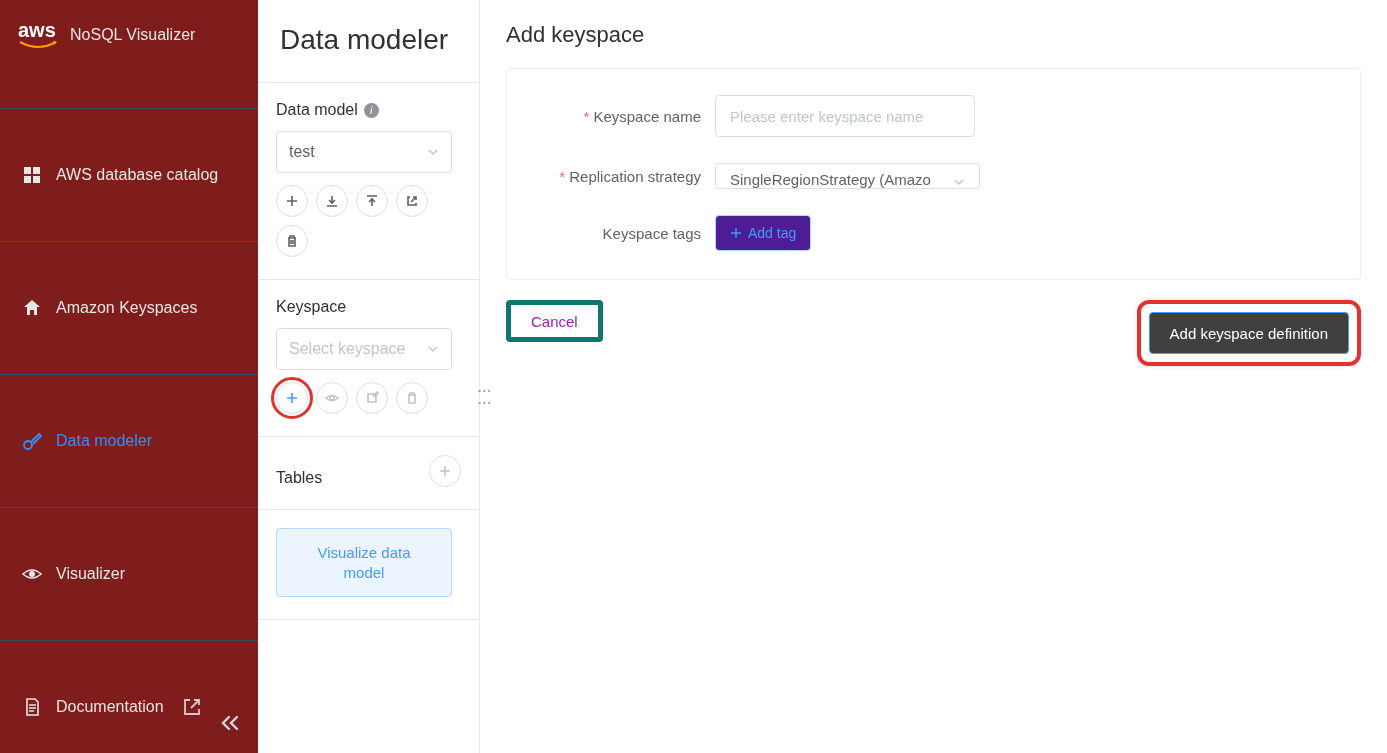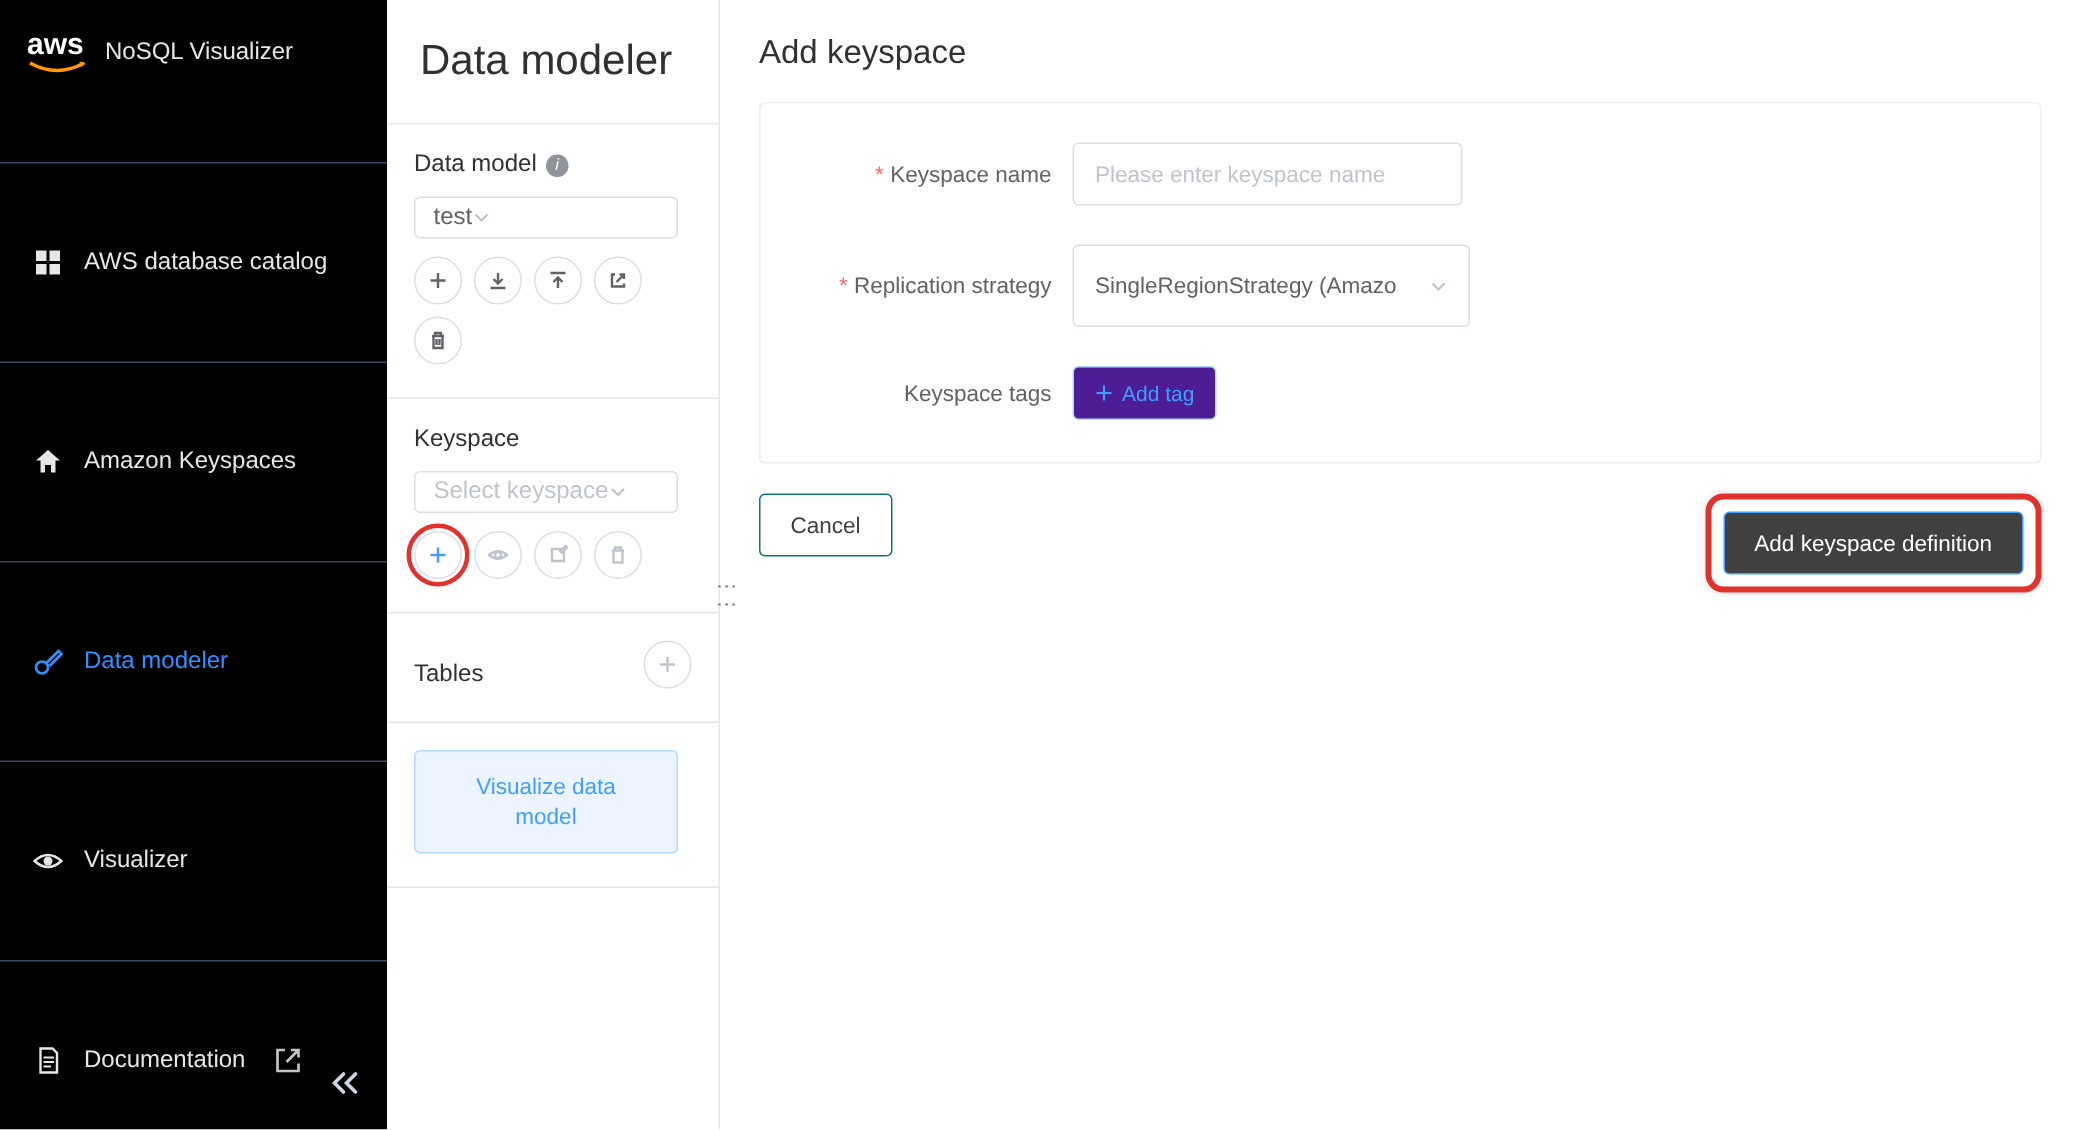--- a/index.html
+++ b/index.html
@@ -1,38 +1,38 @@
 <!DOCTYPE html>
 <html><head>
 <meta charset="utf-8">
 <style>
   * { box-sizing: border-box; margin: 0; padding: 0; font-family: -apple-system, BlinkMacSystemFont, "Segoe UI", Arial, sans-serif; }
   body { width: 1387px; height: 753px; display: flex; background: #fff; color: #333; }
 
   
-  .sidebar { width: 258px; background: #000000; color: #fff; display: flex; flex-direction: column; position: relative; gap: 36px; }
+  .sidebar { width: 258px; background: #7f1d1d; color: #fff; display: flex; flex-direction: column; position: relative; gap: 36px; }
   .logo-row { display: flex; align-items: center; padding: 20px 18px 22px; }
   .aws-logo { color:#fff; font-weight:700; font-size:20px; line-height:1; }
   .aws-logo .smile { display:block; height:10px; }
   .logo-row .title { margin-left: 12px; font-size: 16px; color:#e6e6e6; }
   .sidebar hr { border:0; border-top:1px solid #3a4a63; margin:0; }
   .nav-item { display:flex; align-items:center; gap:14px; padding:20px 22px; font-size:16px; color:#e6e6e6; cursor:pointer; }
   .nav-item .ext { margin-left:4px; opacity:.85; }
   .nav-item.active { color:#2f90ff; }
   .nav-item svg { width:20px; height:20px; flex:0 0 20px; fill:currentColor; }
   .sidebar .collapse { position:absolute; bottom:18px; right:18px; color:#d0d6e0; cursor:pointer; }
 
   
   .midcol { width: 222px; border-right:1px solid #e5e7eb; background:#fff; display:flex; flex-direction:column; }
   .midcol h1 { font-size:28px; font-weight:400; color:#303133; padding:24px 22px 26px; }
   .section { border-top:1px solid #e5e7eb; padding:18px 18px 22px; }
   .section-label { font-size:16px; color:#303133; display:flex; align-items:center; gap:6px; margin-bottom:12px; }
   .info-icon { width:15px; height:15px; border-radius:50%; background:#909399; color:#fff; font-size:11px; display:inline-flex; align-items:center; justify-content:center; font-style:italic; }
 
-  .select-box { height:28px; border:1px solid #dcdfe6; border-radius:4px; display:flex; align-items:center; justify-content:flex-start; padding:0 12px; color:#606266; cursor:pointer; width:176px; }
+  .select-box { height:42px; border:1px solid #dcdfe6; border-radius:4px; display:flex; align-items:center; justify-content:space-between; padding:0 12px; color:#606266; cursor:pointer; width:176px; }
   .select-box.placeholder { color:#c0c4cc; }
   .select-box .chev { color:#c0c4cc; }
 
   .icon-row { display:flex; gap:8px; margin-top:12px; flex-wrap:wrap; }
   .icon-btn { width:32px; height:32px; border:1px solid #dcdfe6; border-radius:50%; display:flex; align-items:center; justify-content:center; color:#606266; background:#fff; cursor:pointer; }
   .icon-btn.disabled { color:#c0c4cc; cursor:not-allowed; }
   .icon-btn.blue { color:#409eff; }
   .icon-btn svg { width:14px; height:14px; stroke:currentColor; fill:none; stroke-width:1.6; }
 
   .tables-row { display:flex; align-items:flex-end; justify-content:space-between; }
@@ -44,27 +44,27 @@
   
   .main { flex:1; padding:22px 26px; position:relative; }
   .main h2 { font-size:22px; font-weight:400; color:#303133; margin-bottom:20px; }
   .form-card { border:1px solid #ebeef5; border-radius:4px; padding:26px 28px 28px; }
   .form-row { display:flex; align-items:center; margin-bottom:26px; }
   .form-row:last-child { margin-bottom:0; }
   .form-label { width:180px; text-align:right; padding-right:14px; color:#606266; font-size:15px; }
   .required::before { content:"* "; color:#f56c6c; }
   .text-input { width:260px; height:42px; border:1px solid #dcdfe6; border-radius:4px; padding:0 14px; font-size:15px; color:#606266; outline:none; }
   .text-input::placeholder { color:#c0c4cc; }
-  .form-select { width:265px; height:55px; border:1px solid #dcdfe6; border-radius:4px; padding:0 14px; display:flex; align-items:center; justify-content:space-between; color:#606266; font-size:15px; cursor:pointer; }
+  .form-select { width:265px; height:26px; border:1px solid #dcdfe6; border-radius:4px; padding:0 14px; display:flex; align-items:flex-end; justify-content:space-between; color:#606266; font-size:15px; cursor:pointer; }
   .form-select .chev { color:#c0c4cc; }
   .add-tag-btn { height:36px; padding:0 14px; border:1px solid #b3d8ff; background:#4c1d95; color:#409eff; border-radius:4px; display:inline-flex; align-items:center; gap:6px; font-size:14px; cursor:pointer; }
 
   .actions { display:flex; justify-content:space-between; margin-top:20px; }
   .btn { height:42px; padding:0 20px; border-radius:4px; font-size:15px; cursor:pointer; display:inline-flex; align-items:center; }
-  .btn-default { border:1px solid #0f766e; background:#fff; color:#404040; }
+  .btn-default { border:5px solid #0f766e; background:#fff; color:#a21caf; }
   .btn-primary { border:1px solid #409eff; background:#404040; color:#fff; }
 
   .primary-highlight { border:4px solid #e1322e; border-radius:12px; padding:8px; box-shadow:0 0 4px rgba(0,0,0,.15); }
 
   .drag-dots { position:absolute; left:-3px; top:384px; color:#7a828c; font-size:14px; letter-spacing:-2px; writing-mode:vertical-lr; }
 </style>
 </head>
 <body>
 
 <div class="sidebar">

